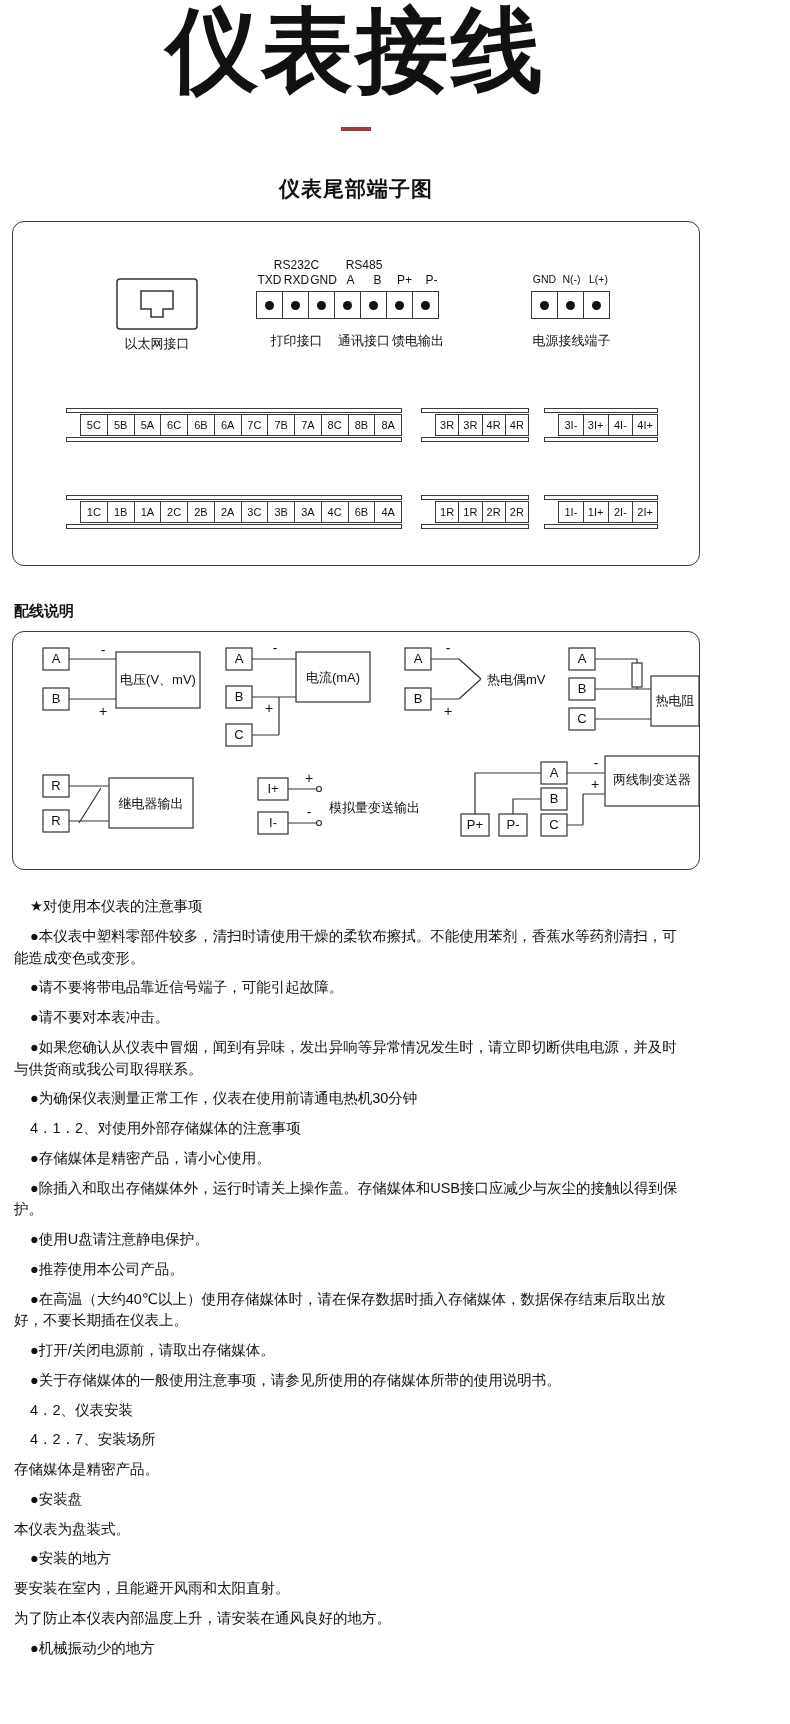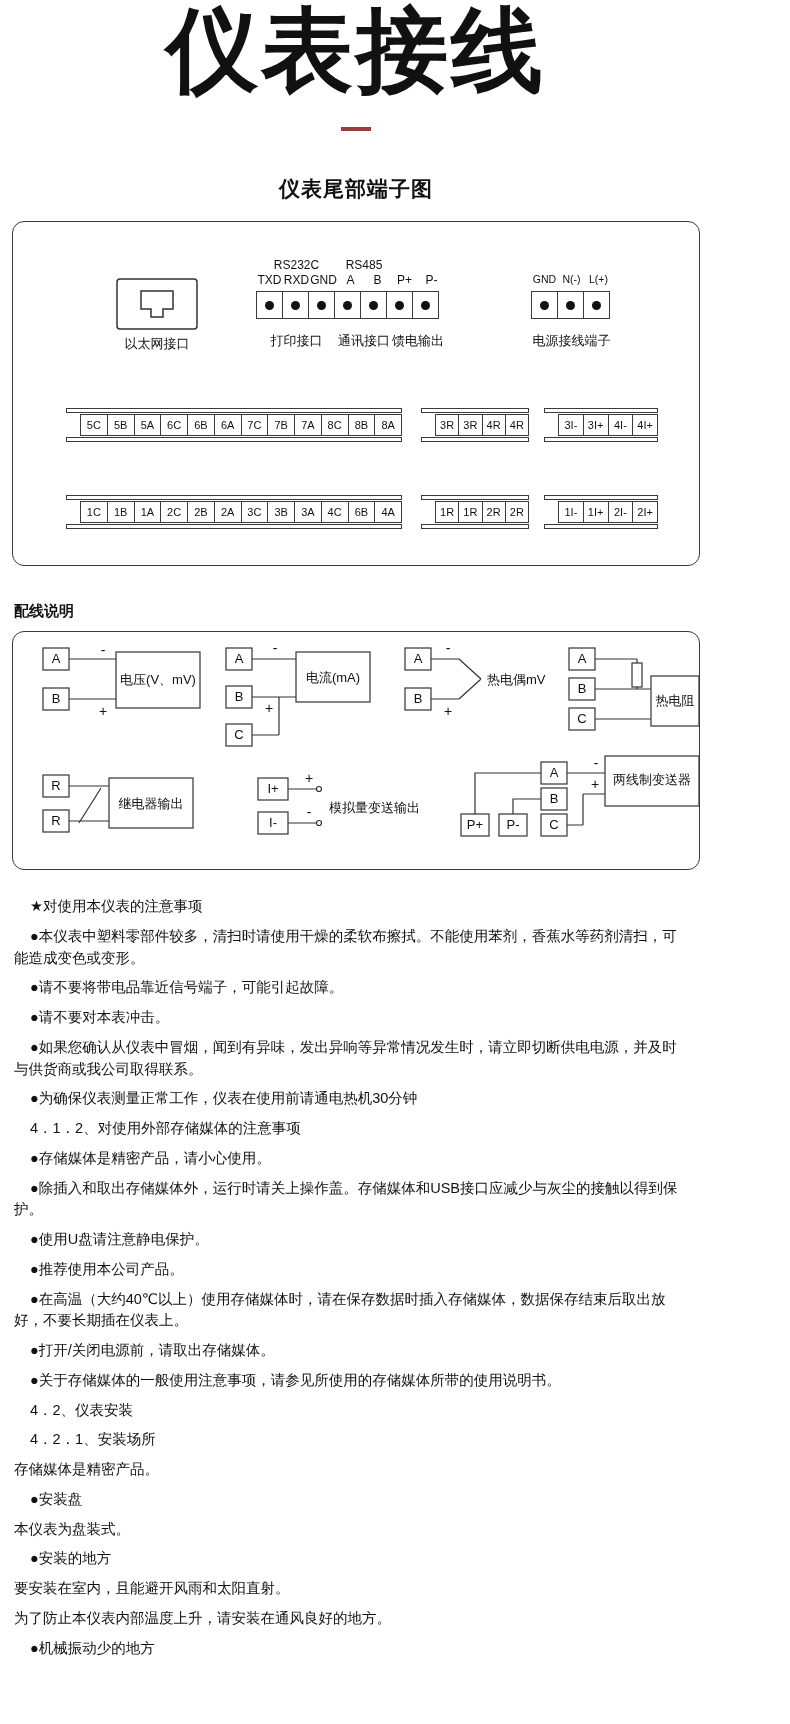--- a/index.html
+++ b/index.html
@@ -299,21 +299,21 @@
       <p class="indent">●为确保仪表测量正常工作，仪表在使用前请通电热机30分钟</p>
       <p class="indent">4．1．2、对使用外部存储媒体的注意事项</p>
       <p class="indent">●存储媒体是精密产品，请小心使用。</p>
       <p class="indent">●除插入和取出存储媒体外，运行时请关上操作盖。存储媒体和USB接口应减少与灰尘的接触以得到保护。</p>
       <p class="indent">●使用U盘请注意静电保护。</p>
       <p class="indent">●推荐使用本公司产品。</p>
       <p class="indent">●在高温（大约40℃以上）使用存储媒体时，请在保存数据时插入存储媒体，数据保存结束后取出放好，不要长期插在仪表上。</p>
       <p class="indent">●打开/关闭电源前，请取出存储媒体。</p>
       <p class="indent">●关于存储媒体的一般使用注意事项，请参见所使用的存储媒体所带的使用说明书。</p>
       <p class="indent">4．2、仪表安装</p>
-      <p class="indent">4．2．1、安装场所</p>
+      <p class="indent">4．2．7、安装场所</p>
       <p>存储媒体是精密产品。</p>
       <p class="indent">●安装盘</p>
       <p>本仪表为盘装式。</p>
       <p class="indent">●安装的地方</p>
       <p>要安装在室内，且能避开风雨和太阳直射。</p>
       <p>为了防止本仪表内部温度上升，请安装在通风良好的地方。</p>
       <p class="indent">●机械振动少的地方</p>
     </div>
 
 </div>

